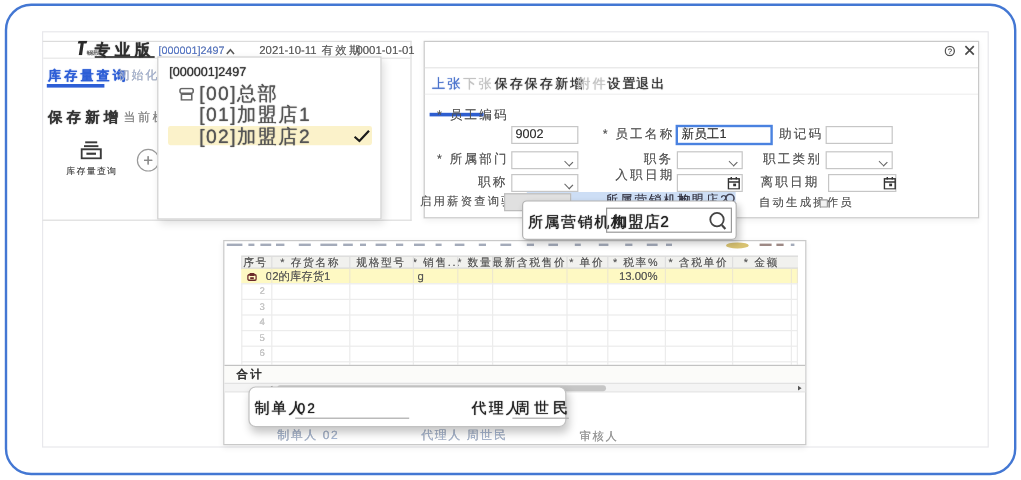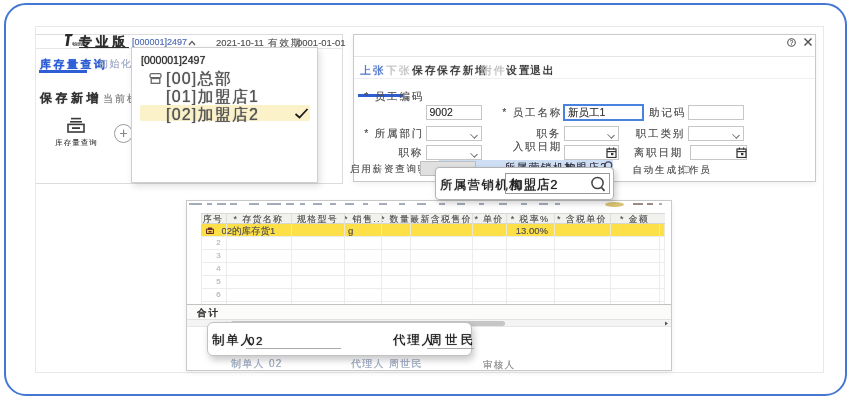--- a/index.html
+++ b/index.html
@@ -58,21 +58,21 @@
   .cal { width:10.5px; height:11px; z-index:3; }
   .band { left:85px; top:124.5px; width:174px; height:21px; background:#cddef5; }
   .bandtxt { top:127px; height:11px; line-height:11px; font-size:10.5px; color:#334; z-index:4; letter-spacing:1.6px; }
 
   
   .tablewin { left:186px; top:200px; width:486px; height:171px; background:#fff;
     border:1px solid #c9c9c9; box-shadow:0 2px 5px rgba(0,0,0,.07); z-index:2; }
   .thead { left:13.5px; top:11.5px; width:464px; height:11px; background:#f1f1ee;
     border-top:1px solid #d9d9d9; border-bottom:1px solid #d5d5d5; }
   .th { position:absolute; top:1px; height:9px; line-height:9px; font-size:9px; color:#555; text-align:center; letter-spacing:1.3px; }
-  .trow1 { left:13.5px; top:22.5px; width:464px; height:12.5px; background:#fde047; }
+  .trow1 { left:13.5px; top:22.5px; width:464px; height:12.5px; background:#fef9c3; }
   .tcell { position:absolute; top:2px; height:10px; line-height:10px; font-size:9.5px; color:#555; }
   .gridlines { left:13.5px; top:35px; width:464px; height:68px; }
   .hline { position:absolute; left:0; width:464px; height:1px; background:#ececec; }
   .vline { position:absolute; top:0; width:1px; background:#ececec; }
   .rownum { position:absolute; left:12px; width:12px; text-align:center; font-size:8px; color:#d0d0d0; }
   .total { left:0; top:103px; width:484px; height:15px; background:#fbfbf9; border-top:1px solid #c2c2c2; }
   .sbar { left:0; top:118px; width:484px; height:8px; background:#f4f4f4;
     border-top:1px solid #e2e2e2; border-bottom:1px solid #e6e6e6; }
   .sthumb { position:absolute; left:44px; top:1px; width:274px; height:5px; background:#c6c6c6; border-radius:2.5px; }
   .fadetxt { height:11px; line-height:11px; font-size:10px; color:#a7b8d6; letter-spacing:1.3px; }

